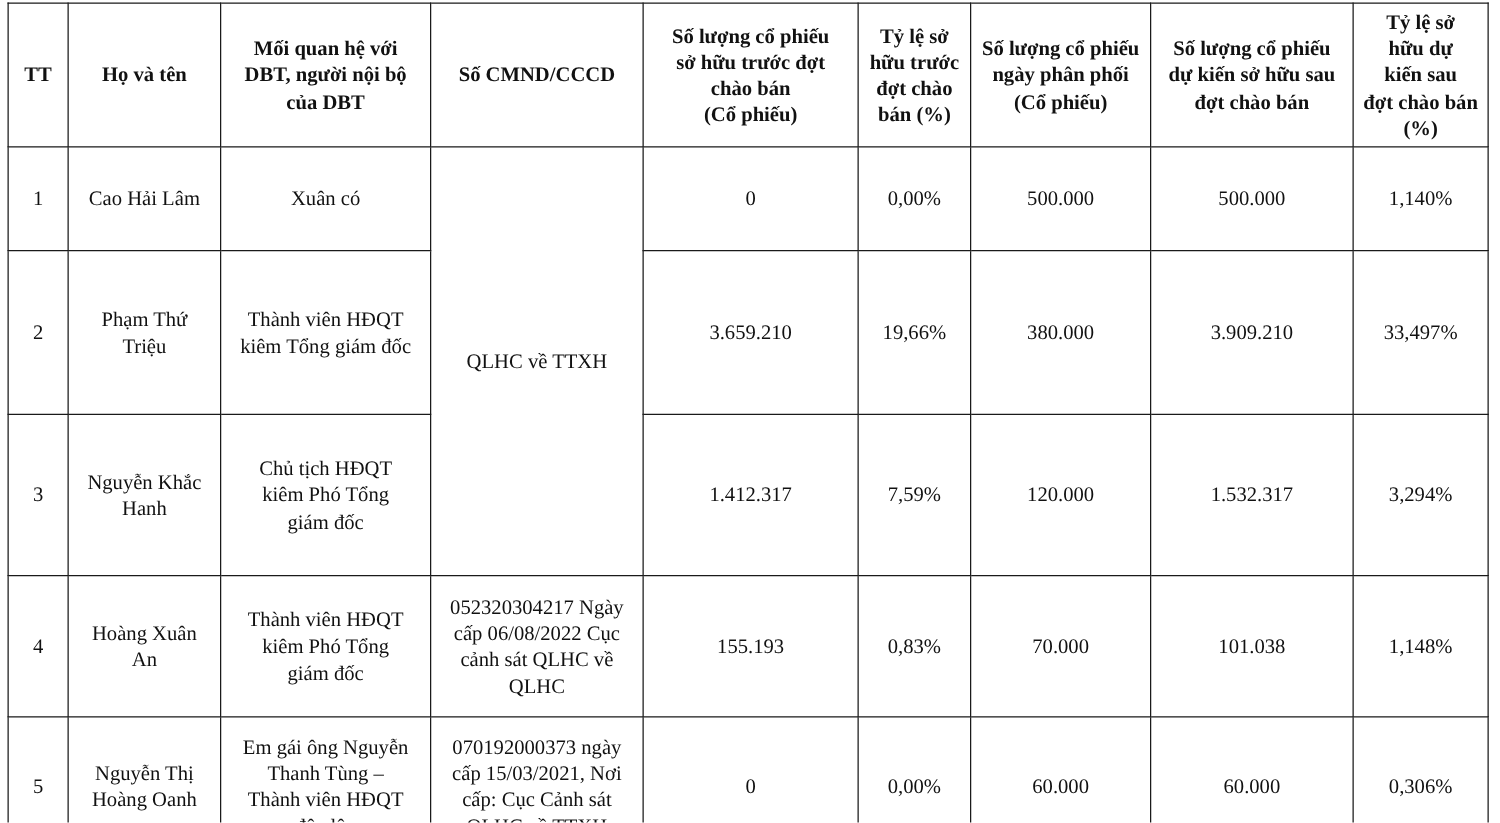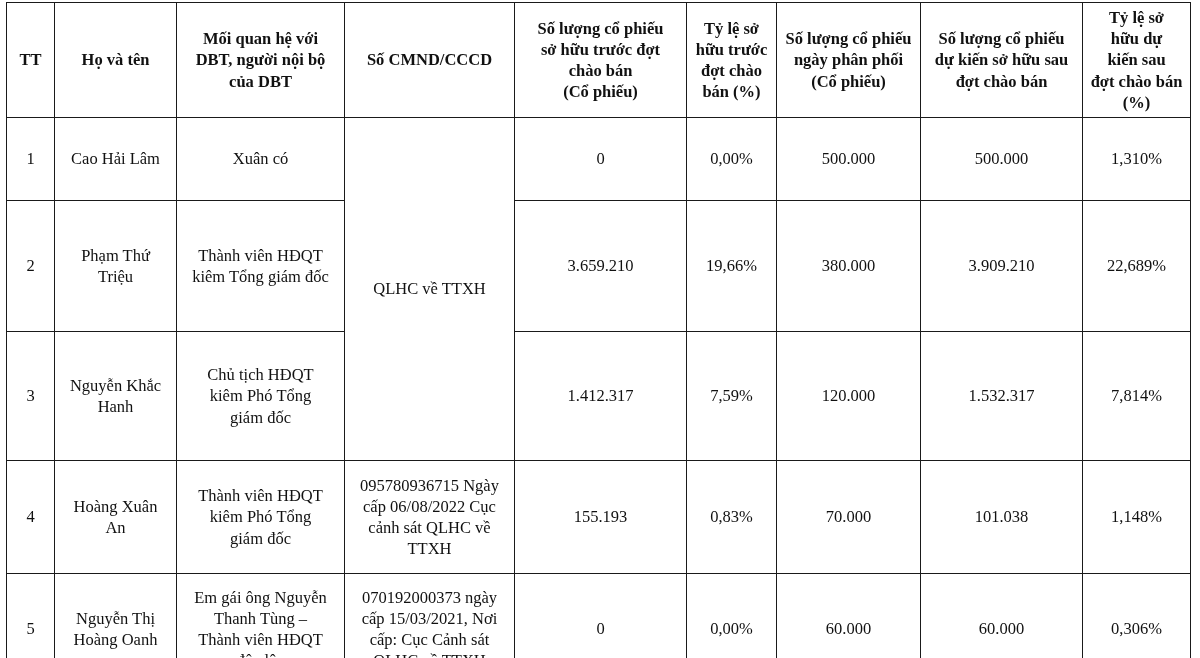--- a/index.html
+++ b/index.html
@@ -153,71 +153,71 @@
         <td class="rel">
           <span class="hdr-line">Xuân có</span>
         </td>
         <td class="idcell" rowspan="3">
           <span class="idtext">QLHC về TTXH</span>
         </td>
         <td class="num">0</td>
         <td class="num">0,00%</td>
         <td class="num">500.000</td>
         <td class="num">500.000</td>
-        <td class="num">1,310%</td>
+        <td class="num">1,140%</td>
       </tr>
       <tr class="r2">
         <td>2</td>
         <td class="name">
           <span class="hdr-line">Phạm Thứ</span>
           <span class="hdr-line">Triệu</span>
         </td>
         <td class="rel">
           <span class="hdr-line">Thành viên HĐQT</span>
           <span class="hdr-line">kiêm Tổng giám đốc</span>
         </td>
         <td class="num">3.659.210</td>
         <td class="num">19,66%</td>
         <td class="num">380.000</td>
         <td class="num">3.909.210</td>
-        <td class="num">22,689%</td>
+        <td class="num">33,497%</td>
       </tr>
       <tr class="r3">
         <td>3</td>
         <td class="name">
           <span class="hdr-line">Nguyễn Khắc</span>
           <span class="hdr-line">Hanh</span>
         </td>
         <td class="rel">
           <span class="hdr-line">Chủ tịch HĐQT</span>
           <span class="hdr-line">kiêm Phó Tổng</span>
           <span class="hdr-line">giám đốc</span>
         </td>
         <td class="num">1.412.317</td>
         <td class="num">7,59%</td>
         <td class="num">120.000</td>
         <td class="num">1.532.317</td>
-        <td class="num">7,814%</td>
+        <td class="num">3,294%</td>
       </tr>
       <tr class="r4">
         <td>4</td>
         <td class="name">
           <span class="hdr-line">Hoàng Xuân</span>
           <span class="hdr-line">An</span>
         </td>
         <td class="rel">
           <span class="hdr-line">Thành viên HĐQT</span>
           <span class="hdr-line">kiêm Phó Tổng</span>
           <span class="hdr-line">giám đốc</span>
         </td>
         <td>
-          <span class="hdr-line">095780936715 Ngày</span>
+          <span class="hdr-line">052320304217 Ngày</span>
           <span class="hdr-line">cấp 06/08/2022 Cục</span>
           <span class="hdr-line">cảnh sát QLHC về</span>
-          <span class="hdr-line">TTXH</span>
+          <span class="hdr-line">QLHC</span>
         </td>
         <td class="num">155.193</td>
         <td class="num">0,83%</td>
         <td class="num">70.000</td>
         <td class="num">101.038</td>
         <td class="num">1,148%</td>
       </tr>
       <tr class="r5">
         <td>5</td>
         <td class="name">

